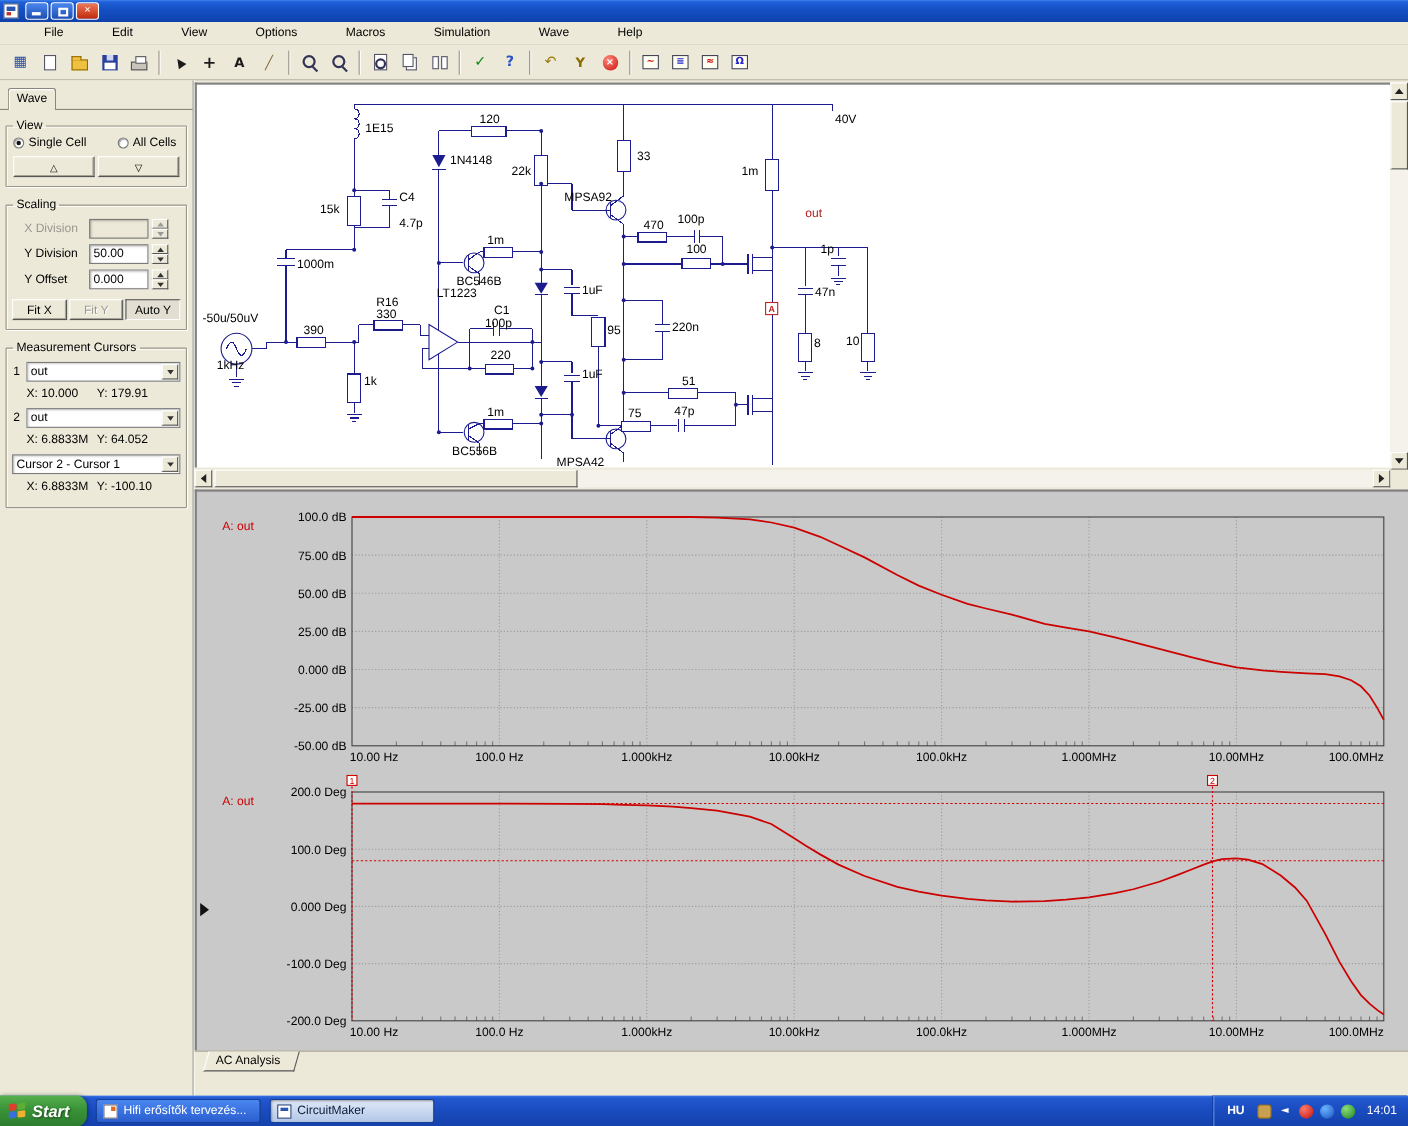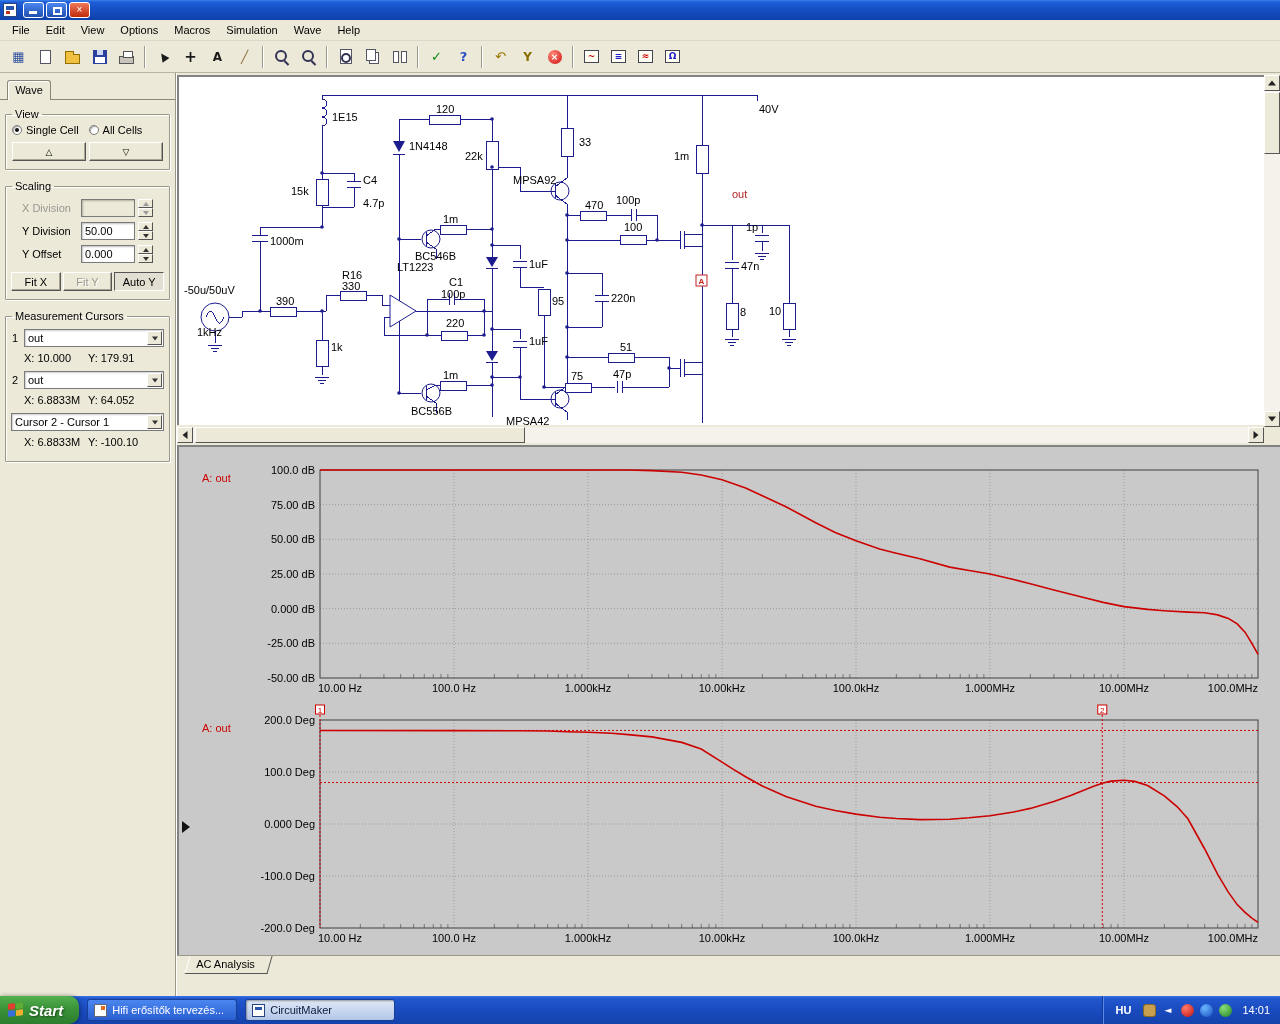--- a/index.html
+++ b/index.html
@@ -19,21 +19,21 @@
   .winbtn { width:21px; height:16px; margin-left:2px; border:1px solid #fff;
     border-radius:3px; color:#fff; font-size:10px; line-height:14px; text-align:center;
     background:linear-gradient(180deg,#4a86f0,#1e4fb0); position:relative; }
   .winbtn.close { background:linear-gradient(180deg,#ee7a5a,#c02a0c); }
   .winbtn .mini-bar { position:absolute; left:5px; bottom:3px; width:8px; height:3px; background:#fff; }
   .winbtn .mini-box { position:absolute; left:6px; top:4px; width:9px; height:8px; border:2px solid #fff; }
 
   
   #menubar { position:absolute; left:0; top:20px; width:1280px; height:21px; background:#ece9d8;
     display:flex; align-items:center; padding-left:4px; border-bottom:1px solid #dcd8cc; }
-  .menu-item { padding:2px 8px; cursor:default; }
+  .menu-item { padding:2px 8px; cursor:default;margin-left:28px; }
   #toolbar { position:absolute; left:0; top:41px; width:1280px; height:32px; background:#ece9d8;
     display:flex; align-items:center; padding-left:5px; border-bottom:1px solid #b8b4a4; }
   .tbtn { width:25px; height:25px; display:flex; align-items:center; justify-content:center;
     border:1px solid transparent; background:transparent; margin:0 1px; }
   .tsep { width:2px; height:22px; border-left:1px solid #9a968a; border-right:1px solid #fff; margin:0 4px; }
   .icon { display:inline-flex; width:17px; height:17px; align-items:center; justify-content:center;
     font-family:"DejaVu Sans",sans-serif; position:relative; }
   .i-page { width:11px; height:14px; background:#fff; border:1px solid #556; }
   .i-folder { width:15px; height:10px; background:#f0c040; border:1px solid #946f00; margin-top:4px; position:relative; }
   .i-folder::before { content:""; position:absolute; top:-4px; left:-1px; width:7px; height:3px;
@@ -58,21 +58,21 @@
   #sidepanel { position:absolute; left:0; top:73px; width:177px; height:923px; background:#ece9d8;
     border-right:2px solid #fff; }
   #sidepanel::before { content:""; position:absolute; right:-1px; top:0; bottom:0; width:1px; background:#9a968a; }
   .wave-tab { position:relative; margin:7px 0 0 7px; width:44px; height:20px; background:#ece9d8;
     border:1px solid #8a8678; border-bottom:none; border-radius:3px 3px 0 0; text-align:center;
     line-height:19px; z-index:2; box-shadow:inset 1px 1px 0 #fff; }
   .panel-body { position:relative; border-top:1px solid #8a8678; margin-top:-1px; padding:8px 5px; height:880px; }
   fieldset.grp { border:1px solid #9a968a; box-shadow:inset 1px 1px 0 #fff,1px 1px 0 #fff;
     border-radius:1px; padding:2px 4px 6px; margin-bottom:10px; }
   fieldset.grp legend { padding:0 3px; margin-left:2px; }
-  .radio-row { display:flex; gap:10px; margin:2px 2px 6px; align-items:center; }
+  .radio-row { display:flex; gap:28px; margin:2px 2px 6px; align-items:center; }
   .radio { display:inline-flex; align-items:center; gap:4px; }
   .rb { width:10px; height:10px; border:1px solid #7a7a7a; border-radius:50%; background:#fff;
     display:inline-block; position:relative; box-shadow:inset 1px 1px 1px #aaa; }
   .rb.checked::after { content:""; position:absolute; left:2px; top:2px; width:4px; height:4px; border-radius:50%; background:#111; }
   .ud-row { display:flex; gap:3px; margin:2px; }
   .btn { flex:1; height:19px; background:#ece9d8; border:1px solid; border-color:#fff #555 #555 #fff;
     box-shadow:inset -1px -1px 0 #a8a494; font:11px "Liberation Sans",sans-serif; text-align:center; }
   .btn.pressed { border-color:#555 #fff #fff #555; box-shadow:none; background:#e2dfd2; }
   .btn.disabled { color:#9a9790; text-shadow:1px 1px 0 #fff; }
   .tri-glyph { font-size:9px; line-height:16px; }

